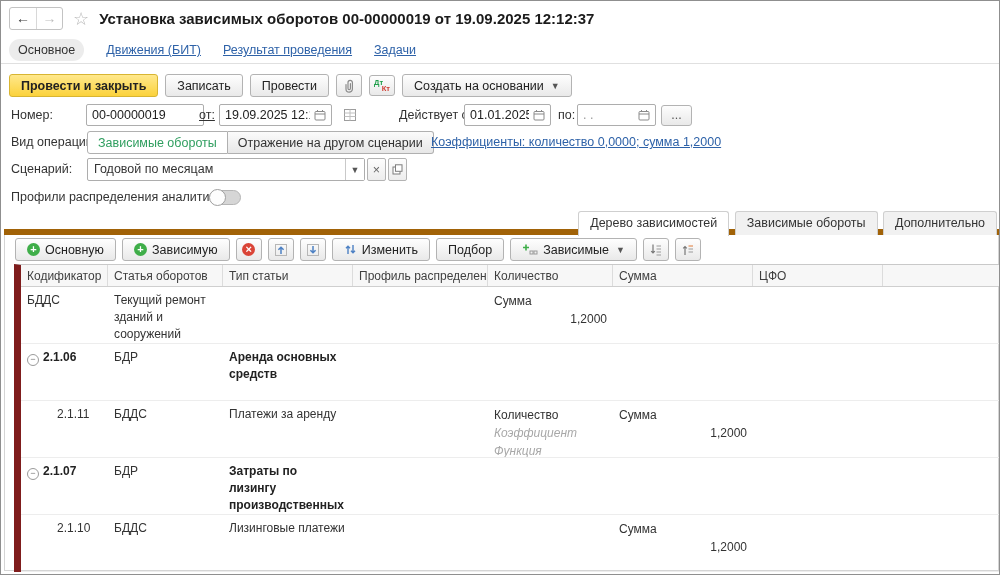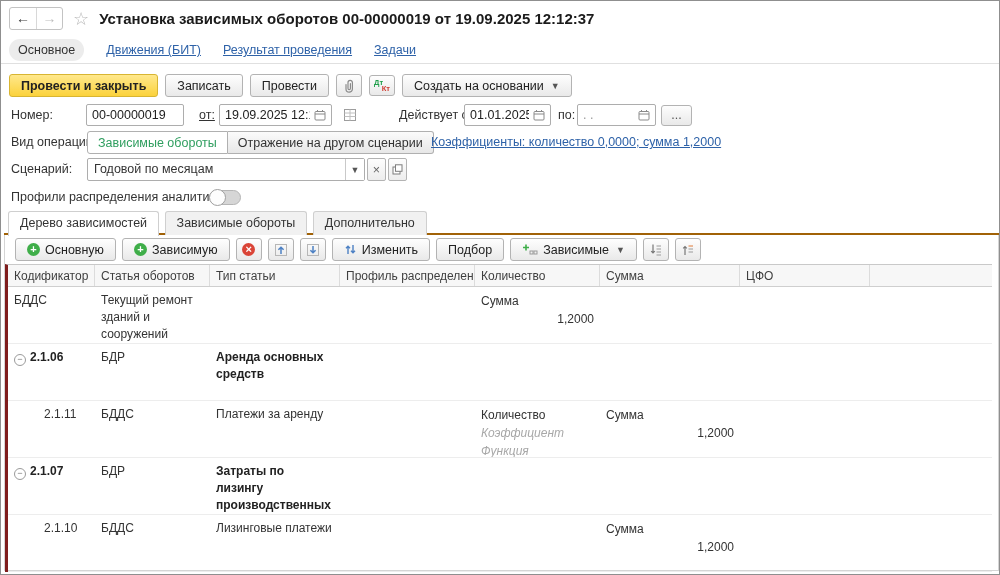--- a/index.html
+++ b/index.html
@@ -57,34 +57,34 @@
   .combo .cdrop { width:19px; border-left:1px solid #c9c9c9; display:flex; align-items:center; justify-content:center;
                   color:#555; font-size:9px; cursor:pointer; background:#fff; }
   .sq-btn { position:absolute; width:19px; height:23px; border:1px solid #b3b3b3; border-radius:2px;
             background:linear-gradient(#fdfdfd,#ededed); display:flex; align-items:center; justify-content:center;
             color:#666; cursor:pointer; }
   
   .toggle { position:absolute; width:32px; height:15px; border-radius:8px; background:#d6d6d6; border:1px solid #b5b5b5; cursor:pointer; }
   .toggle .knob { position:absolute; left:-1px; top:-2px; width:17px; height:17px; border-radius:50%;
                   background:#fdfdfd; border:1px solid #9f9f9f; }
   
-  .tabstrip { position:absolute; left:3px; right:0; top:210px; height:24px; border-bottom:2px solid #a16207; padding-left:4px; }
+  .tabstrip { position:absolute; left:3px; right:0; top:210px; height:24px; border-bottom:6px solid #a16207; padding-left:4px;text-align:right; }
   .tab { display:inline-block; height:24px; padding:4px 11px 0; margin-right:2px; border:1px solid #cfcfcf;
          border-bottom:none; border-radius:3px 3px 0 0; background:#f1f1f1; color:#333; cursor:pointer; }
   .tab.active { background:#fff; position:relative; z-index:2; height:25px; }
   .panel { position:absolute; left:3px; right:0; top:234px; bottom:3px;
            border-left:1px solid #d5d5d5; border-right:1px solid #d5d5d5; border-bottom:1px solid #d5d5d5; }
   
   .ttoolbar { display:flex; align-items:center; gap:6px; margin:3px 0 3px 10px; }
   .ci { display:inline-flex; width:13px; height:13px; border-radius:50%; align-items:center; justify-content:center;
         color:#fff; font-size:11px; line-height:1; font-weight:bold; }
   .ci-green { background:#3fae49; }
   .ci-red { background:#da4437; }
   
-  .ttable { margin-left:0; width:987px; border-left:3px solid #7f1d1d; border-top:1px solid #c9c9c9; font-size:12px; }
+  .ttable { margin-left:9px; width:987px; border-left:7px solid #7f1d1d; border-top:1px solid #c9c9c9; font-size:12px; }
   .thead, .trow { display:grid; grid-template-columns:87px 115px 130px 135px 125px 140px 130px minmax(0,1fr); }
   .thead { height:22px; background:#f7f7f7; border-bottom:1px solid #cfcfcf; color:#3f3f3f; }
   .thead .hc { padding:4px 6px 0; border-right:1px solid #dcdcdc; white-space:nowrap; overflow:hidden; cursor:pointer; }
   .trow { height:57px; border-bottom:1px solid #ededed; cursor:pointer; }
   .cell { padding:5px 6px 0; overflow:hidden; line-height:17px; }
   .bold { font-weight:bold; color:#222; }
   .treeicon { display:inline-flex; width:12px; height:12px; border:1px solid #9b9b9b; border-radius:50%;
               align-items:center; justify-content:center; font-size:9px; color:#777; line-height:1;
               margin-right:4px; position:relative; top:1px; cursor:pointer; }
   .qline { line-height:18px; }
@@ -129,21 +129,21 @@
       <span class="kt">Кт</span>
     </span>
     <span class="btn">
       <span>Создать на основании</span>
       <span class="caret">▼</span>
     </span>
   </div>
 
   <div class="frow" style="top:103px;">
     <span class="flabel" style="left:10px;">Номер:</span>
-    <span class="field" style="left:85px; width:98px;">
+    <span class="field" style="left:85px; width:118px;">
       <span class="fval">00-00000019</span>
     </span>
     <span class="flabel" style="left:198px;text-decoration:underline;">от:</span>
     <span class="field" style="left:218px; width:113px;">
       <span class="fval">19.09.2025 12:12:37</span>
       <span class="cal">
         <svg width="12" height="12" viewBox="0 0 12 12">
             <rect x="1" y="2.5" width="10" height="8.5" rx="1" fill="none" stroke="#8a8a8a"></rect>
             <line x1="1" y1="5" x2="11" y2="5" stroke="#8a8a8a"></line>
             <line x1="3.5" y1="1" x2="3.5" y2="3" stroke="#8a8a8a"></line>

